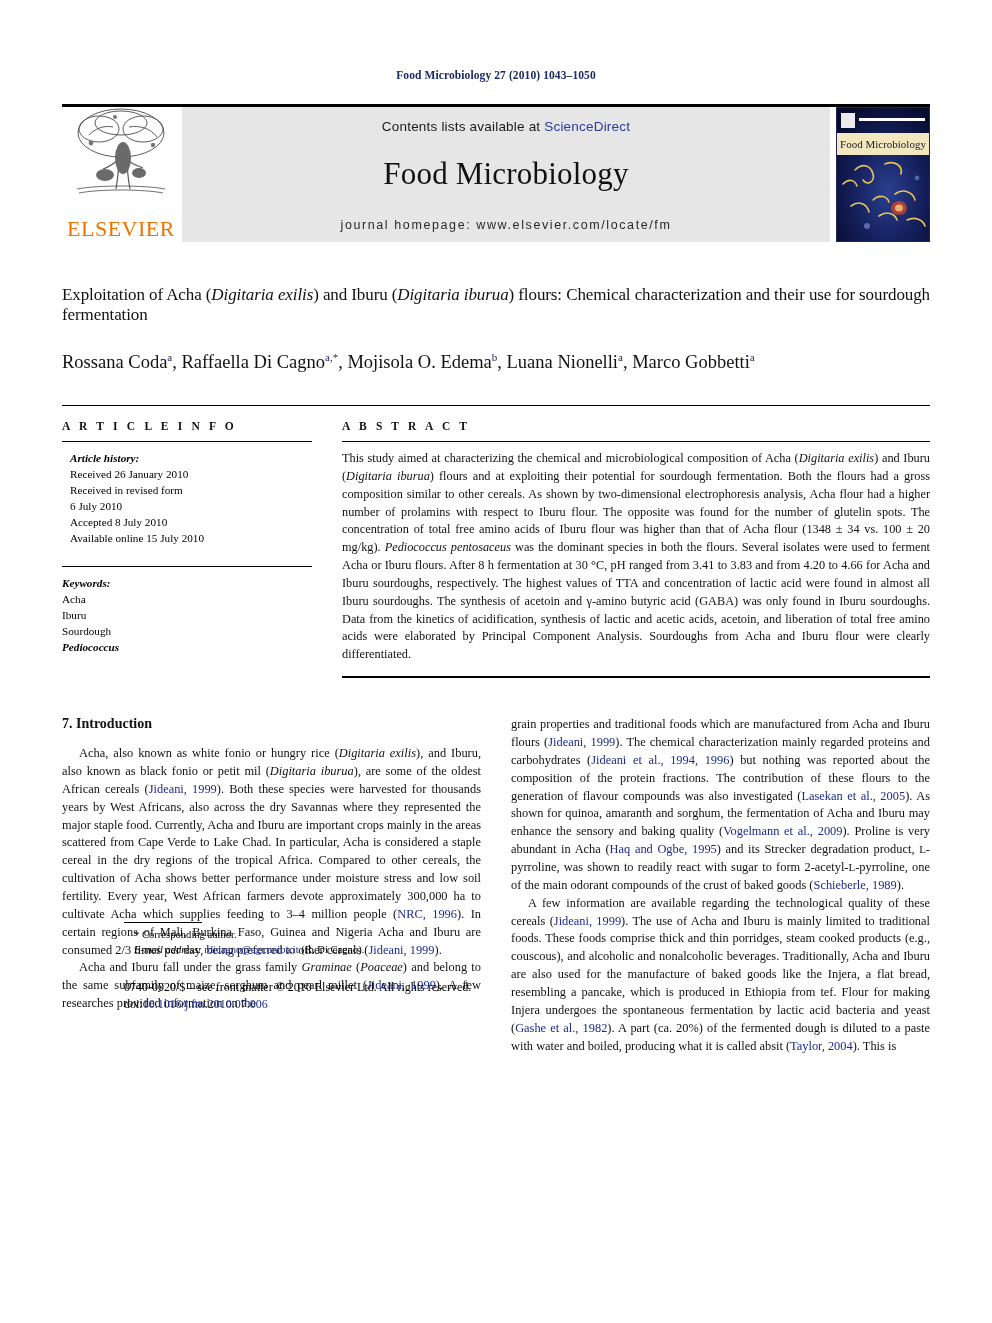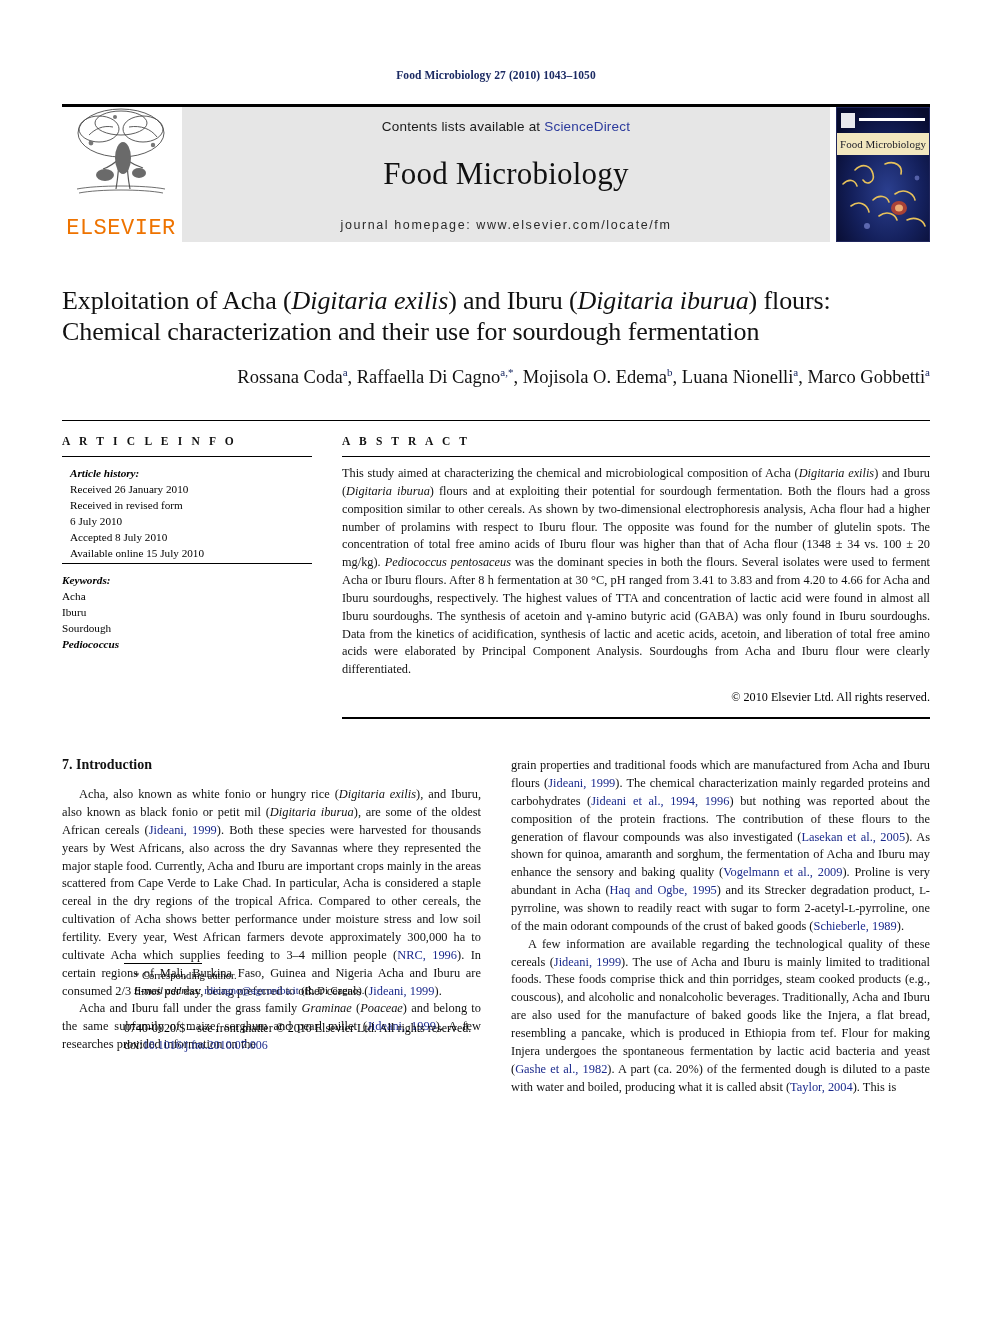--- a/index.html
+++ b/index.html
@@ -46,21 +46,21 @@
     width: 118px;
     flex: 0 0 118px;
     display: flex;
     flex-direction: column;
     justify-content: flex-end;
     align-items: center;
     padding-bottom: 2px;
   }
   .tree-wrap { width: 104px; height: 100px; }
   .elsevier-word {
-    font-family: Liberation Mono, monospace;
+    font-family: Liberation Serif, serif;
     color: #ee7300;
     font-size: 22px;
     letter-spacing: .5px;
     line-height: 1;
     margin-top: 15px;
   }
   .journal-band {
     flex: 1 1 auto;
     background: #e6e6e6;
     display: flex;
@@ -126,35 +126,34 @@
   .cover-rule {
     position: absolute;
     left: 22px; right: 4px; top: 10px;
     height: 3px; background: #ffffff;
   }
 
   
   .title-block { margin-top: 43px; }
   h1.article-title {
     font-family: "Liberation Serif", serif;
-    font-size: 26px;
+    font-size: 17px;
     font-weight: normal;
     line-height: 1.22;
     margin: 0;
     letter-spacing: -.1px;
     color: #111;
   }
   h1.article-title i { font-style: italic; }
 
   .authors {
-    margin-top: 17px;
+    margin-top: 24px;
     font-size: 18.5px;
     line-height: 1.3;
     color: #111;
-    text-align: right;
   }
   .authors sup { font-size: 11px; color: #1b2a63; vertical-align: super; }
   .affil {
     margin-top: 10px;
     font-size: 9.6px;
     font-style: italic;
     line-height: 1.45;
   }
   .affil sup { font-style: normal; font-weight: bold; font-size: 8px; vertical-align: super; }
 
@@ -176,21 +175,21 @@
     color: #111;
     margin-bottom: 9px;
   }
   .hr-thin { border: 0; border-top: 1.6px solid #000; margin: 0 0 8px 0; }
   .hist {
     font-size: 11.2px;
     line-height: 1.43;
     margin-left: 8px;
   }
   .hist .lbl { font-style: italic; font-weight: bold; }
-  .kw-block { margin-top: 2px; }
+  .kw-block { margin-top: 20px; }
   .kw-list { font-size: 11.2px; line-height: 1.43; }
   .kw-list .lbl { font-style: italic; font-weight: bold; }
   .kw-list .it { font-style: italic; font-weight: bold; }
 
   .abstract-text {
     font-size: 12.3px;
     line-height: 1.45;
     text-align: justify;
     color: #111;
   }
@@ -375,21 +374,20 @@
           <div>Sourdough</div>
           <div class="it">Pediococcus</div>
         </div>
       </div>
     </div>
 
     <div class="col-abstract">
       <div class="sec-head">A B S T R A C T</div>
       <hr class="hr-thin">
       <div class="abstract-text"><span>This study aimed at characterizing the chemical and microbiological composition of Acha (</span><i>Digitaria exilis</i><span>) and Iburu (</span><i>Digitaria iburua</i><span>) flours and at exploiting their potential for sourdough fermentation. Both the flours had a gross composition similar to other cereals. As shown by two-dimensional electrophoresis analysis, Acha flour had a higher number of prolamins with respect to Iburu flour. The opposite was found for the number of glutelin spots. The concentration of total free amino acids of Iburu flour was higher than that of Acha flour (1348 ± 34 vs. 100 ± 20 mg/kg). </span><i>Pediococcus pentosaceus</i><span> was the dominant species in both the flours. Several isolates were used to ferment Acha or Iburu flours. After 8 h fermentation at 30 °C, pH ranged from 3.41 to 3.83 and from 4.20 to 4.66 for Acha and Iburu sourdoughs, respectively. The highest values of TTA and concentration of lactic acid were found in almost all Iburu sourdoughs. The synthesis of acetoin and γ-amino butyric acid (GABA) was only found in Iburu sourdoughs. Data from the kinetics of acidification, synthesis of lactic and acetic acids, acetoin, and liberation of total free amino acids were elaborated by Principal Component Analysis. Sourdoughs from Acha and Iburu flour were clearly differentiated.</span></div>
-      <div class="copyright">© 2010 Elsevier Ltd. All rights reserved.</div>
       <hr class="rule-heavy">
     </div>
   </div>
 
   <div class="body-cols">
     <div class="bcol">
       <h2 class="sec-title">7. Introduction</h2>
       <p class="body-p"><span>Acha, also known as white fonio or hungry rice (</span><span class="it">Digitaria exilis</span><span>), and Iburu, also known as black fonio or petit mil (</span><span class="it">Digitaria iburua</span><span>), are some of the oldest African cereals (</span><span class="ref">Jideani, 1999</span><span>). Both these species were harvested for thousands years by West Africans, also across the dry Savannas where they represented the major staple food. Currently, Acha and Iburu are important crops mainly in the areas scattered from Cape Verde to Lake Chad. In particular, Acha is considered a staple cereal in the dry regions of the tropical Africa. Compared to other cereals, the cultivation of Acha shows better performance under moisture stress and low soil fertility. Every year, West African farmers devote approximately 300,000 ha to cultivate Acha which supplies feeding to 3–4 million people (</span><span class="ref">NRC, 1996</span><span>). In certain regions of Mali, Burkina Faso, Guinea and Nigeria Acha and Iburu are consumed 2/3 times per day, being preferred to other cereals (</span><span class="ref">Jideani, 1999</span><span>).</span></p>
       <p class="body-p"><span>Acha and Iburu fall under the grass family </span><span class="it">Graminae</span><span> (</span><span class="it">Poaceae</span><span>) and belong to the same subfamily of maize, sorghum and pearl millet (</span><span class="ref">Jideani, 1999</span><span>). A few researches provided information on the</span></p>
 

